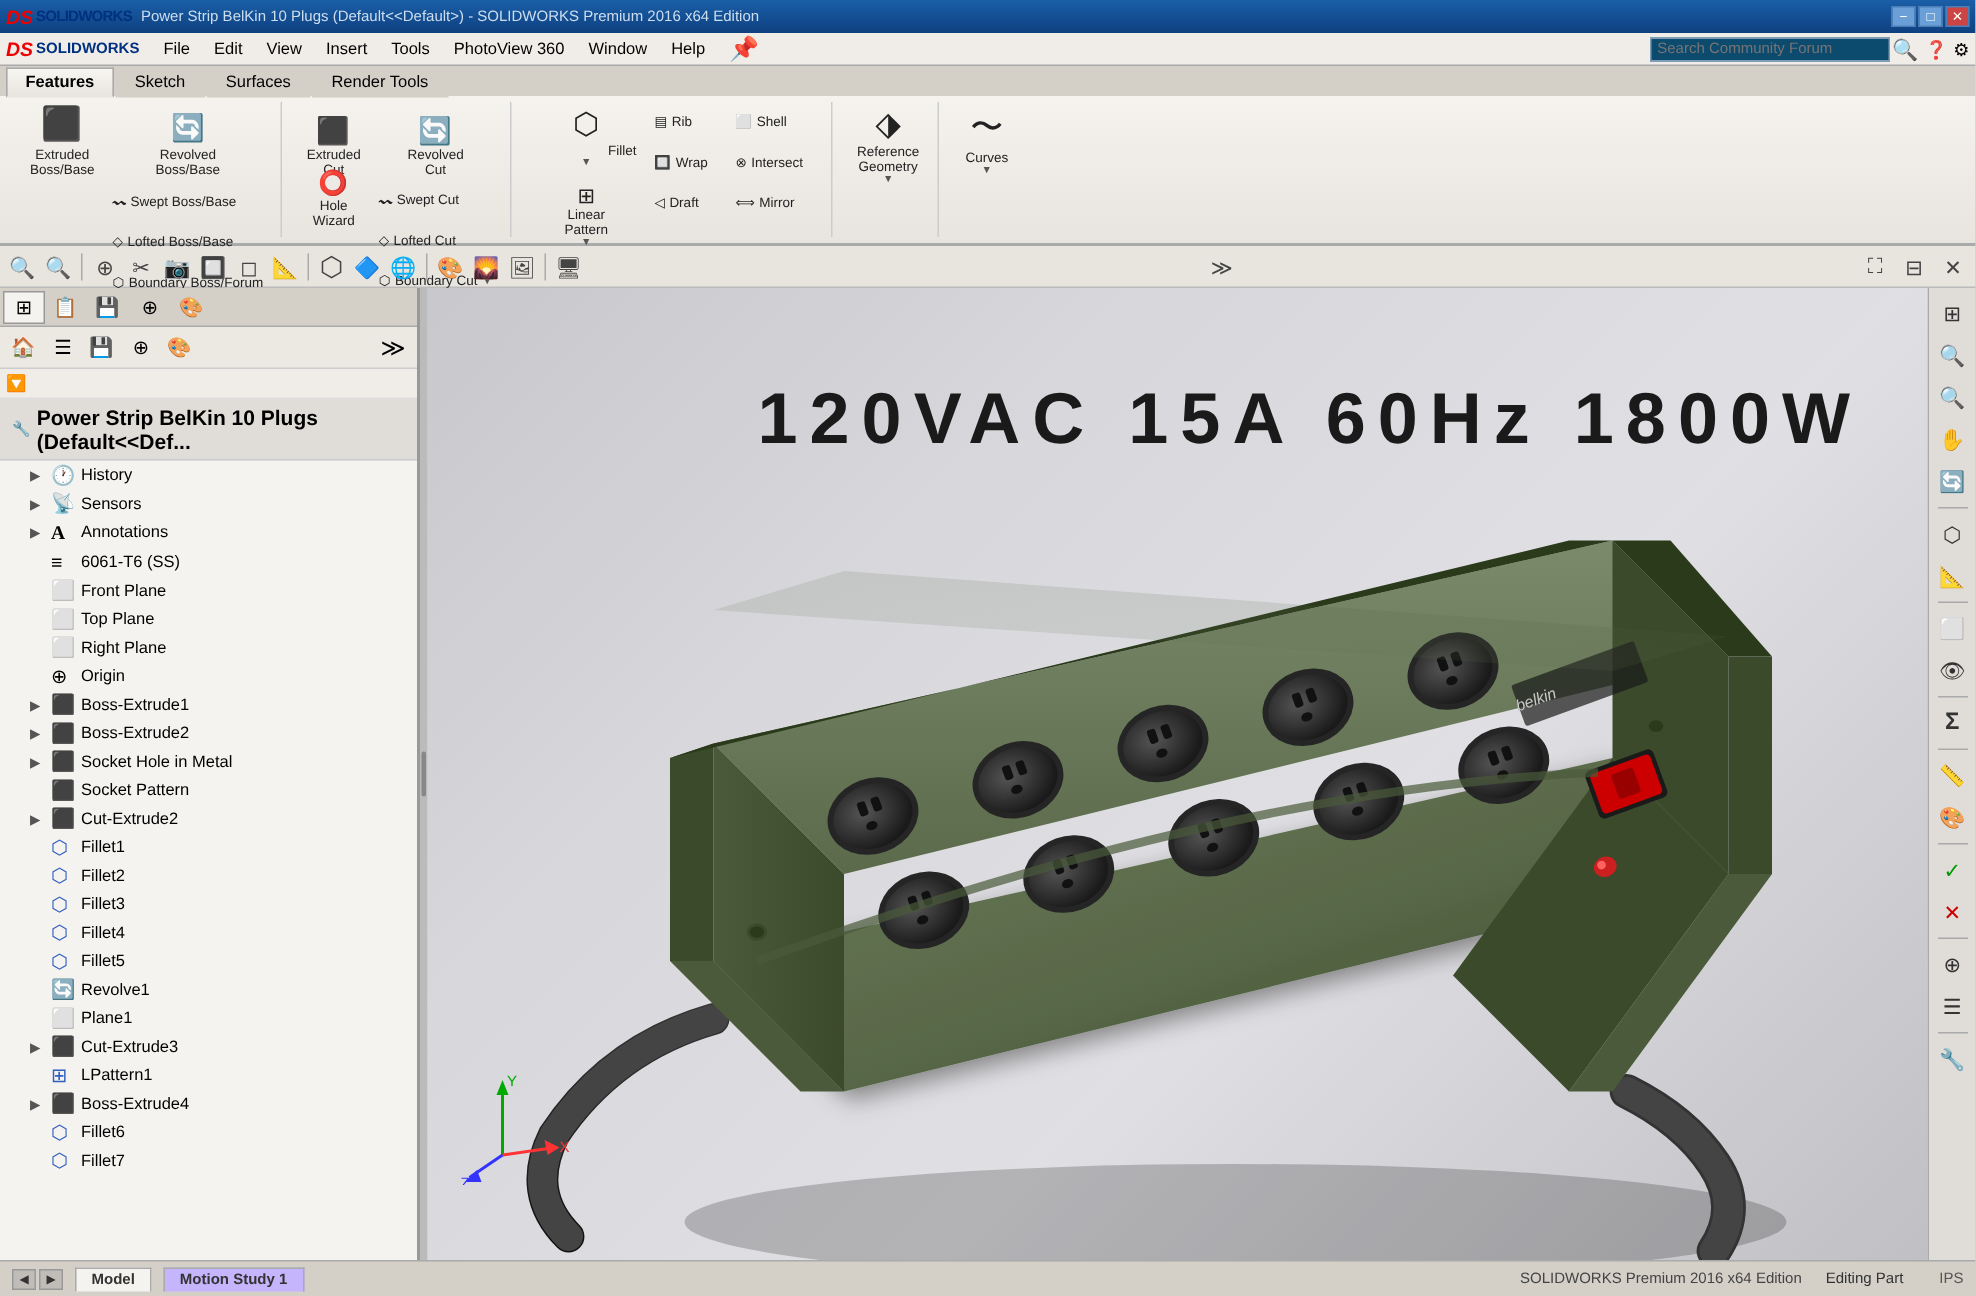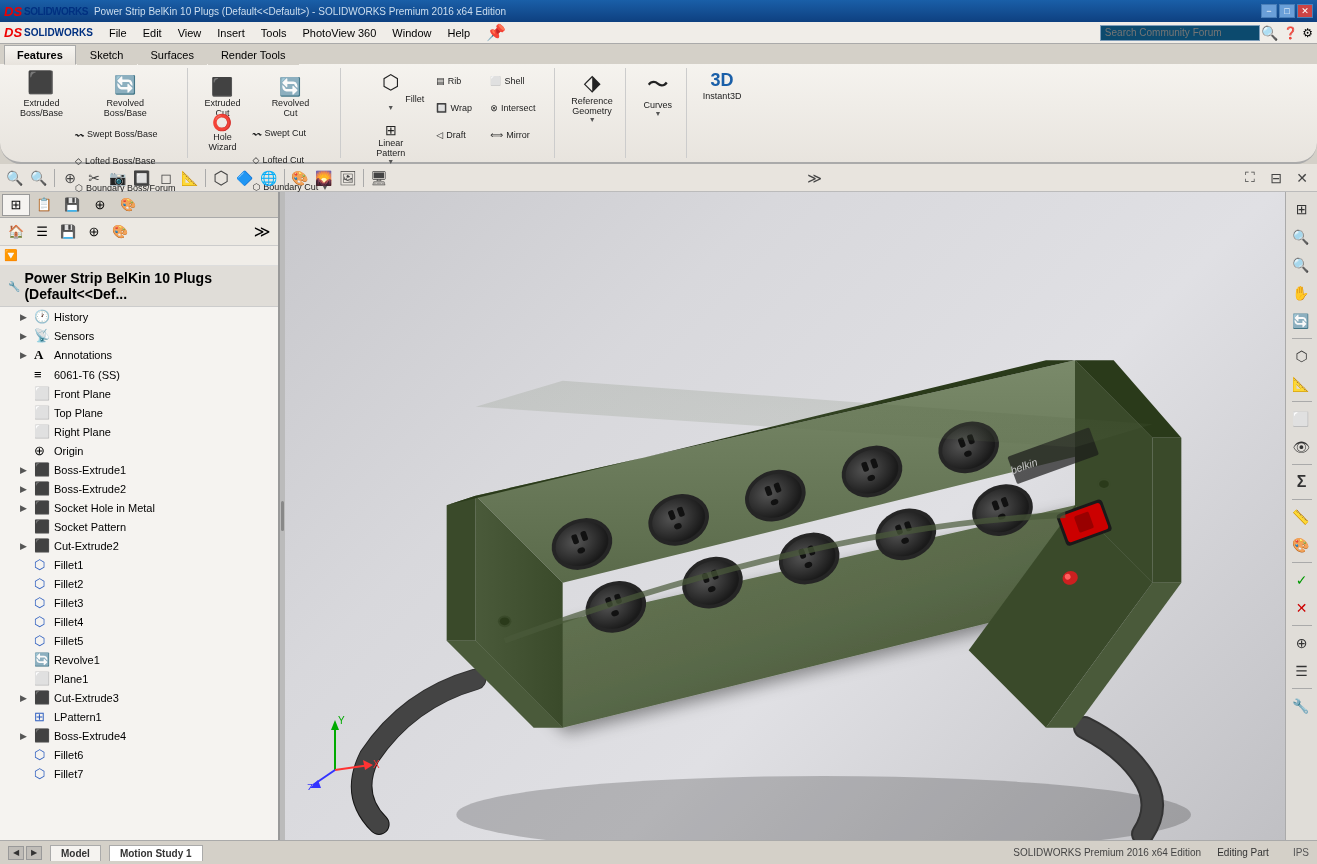--- a/index.html
+++ b/index.html
@@ -26,21 +26,21 @@
     #menubar .menu-item { padding: 2px 8px; font-size: 11px; cursor: pointer; color: #000; }
     #menubar .search-area { margin-left: auto; display: flex; align-items: center; }
     #menubar .search-box { width: 160px; height: 16px; border: 1px solid #7f9db9; font-size: 10px; padding: 0 4px; background: #0c4a6e; color: #999; }
     #menubar .right-icons { display: flex; gap: 4px; margin-left: 4px; font-size: 12px; }
 
     
     #ribbon {
       height: 120px;
       background: linear-gradient(to bottom, #f8f6f2, #e8e4de);
       border-bottom: 2px solid #aaa;
-      display: flex; flex-direction: column; border-radius: 21px;
+      display: flex; flex-direction: column;
     }
     #ribbon-tabs {
       height: 22px;
       display: flex; align-items: flex-end;
       background: #d4d0c8;
       padding-left: 4px;
     }
     #ribbon-tabs .rtab {
       padding: 3px 12px; font-size: 11px; cursor: pointer;
       background: #d4d0c8; border: 1px solid transparent;
@@ -140,21 +140,21 @@
     #statusbar {
       height: 24px;
       background: #d4d0c8;
       border-top: 1px solid #aaa;
       display: flex; align-items: center;
       padding: 0 8px; font-size: 10px; color: #333;
       gap: 8px;
     }
     #statusbar .status-nav { display: flex; gap: 2px; }
     .snav-btn { width: 16px; height: 14px; background: #c0bdb8; border: 1px solid #999; display: flex; align-items: center; justify-content: center; font-size: 8px; cursor: pointer; }
-    .status-tab { padding: 2px 10px; background: #ffffff; border: 1px solid #aaa; border-bottom: none; font-size: 10px; cursor: pointer; font-weight: bold; }
+    .status-tab { padding: 2px 10px; background: #c4b5fd; border: 1px solid #aaa; border-bottom: none; font-size: 10px; cursor: pointer; font-weight: bold; }
     .status-tab.active { background: #f5f3f0; font-weight: bold; }
     .status-right { margin-left: auto; display: flex; gap: 16px; align-items: flex-end; font-size: 10px; }
 
     
     #resize-handle { width: 5px; background: #bbb; cursor: ew-resize; position: relative; }
     #resize-handle::after { content: ''; position: absolute; top: 50%; left: 1px; width: 3px; height: 30px; background: #888; transform: translateY(-50%); border-radius: 2px; }
 
     
     #coord-system { position: absolute; bottom: 40px; left: 30px; }
 
@@ -336,26 +336,20 @@
     </div>
 
     <div class="ribbon-group">
       <div class="rb-btn">
         <div style="font-size:22px;">〜</div>
         <span style="font-size:9px;">Curves</span>
         <span class="dd-arrow">▼</span>
       </div>
     </div>
 
-    <div class="ribbon-group">
-      <div class="rb-btn">
-        <div style="font-size:18px;font-weight:bold;color:#1a5fa8;">3D</div>
-        <span style="font-size:9px;">Instant3D</span>
-      </div>
-    </div>
 
   </div>
 </div>
 
 <div id="toolbar-strip">
   <div class="tb-btn">🔍</div>
   <div class="tb-btn">🔍</div>
   <div class="tb-sep"></div>
   <div class="tb-btn">⊕</div>
   <div class="tb-btn">✂</div>
@@ -534,20 +528,21 @@
         <span class="ti-icon" style="color:#3060c0;">⬡</span>
         <span>Fillet7</span>
       </div>
     </div>
   </div>
 
   <div id="resize-handle"></div>
 
   <div id="viewport">
 
+    <div id="spec-text">120VAC  15A  60Hz  1800W</div>
 
     <svg id="powerstrip-model" viewBox="0 0 900 600" xmlns="http://www.w3.org/2000/svg" style="position:absolute;top:120px;left:50px;width:900px;height:580px;">
       <defs>
         <linearGradient id="bodyGrad" x1="0%" y1="0%" x2="100%" y2="100%">
           <stop offset="0%" style="stop-color:#6a7a5a;stop-opacity:1"></stop>
           <stop offset="50%" style="stop-color:#5a6a4a;stop-opacity:1"></stop>
           <stop offset="100%" style="stop-color:#3a4a2a;stop-opacity:1"></stop>
         </linearGradient>
         <linearGradient id="topGrad" x1="0%" y1="0%" x2="0%" y2="100%">
           <stop offset="0%" style="stop-color:#7a8a6a;stop-opacity:1"></stop>

